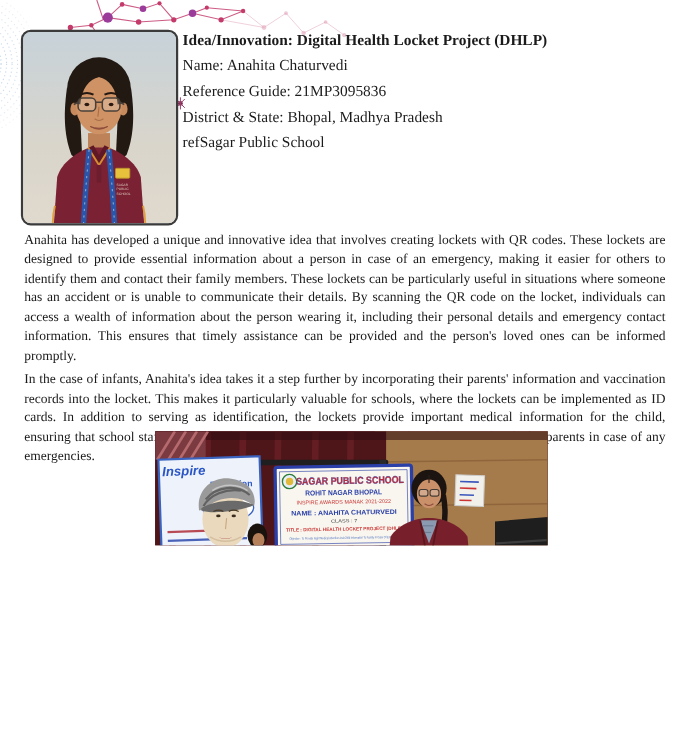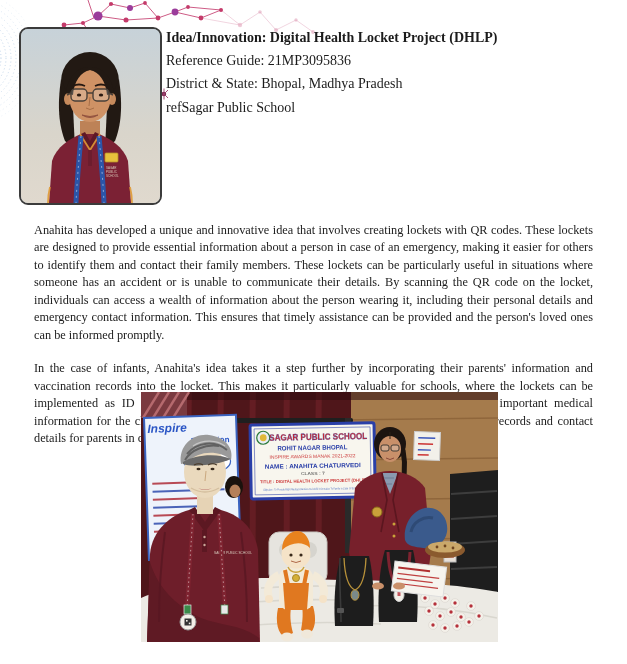--- a/index.html
+++ b/index.html
@@ -1,18 +1,18 @@
 <!DOCTYPE html>
 <html><head>
 <meta charset="utf-8">
 <style>
   html,body{margin:0;padding:0;background:#ffffff;}
   .page{
     position:relative;
-    width:627px;height:664px;
+    width:627px;height:496px;
     background:#ffffff;
     font-family:"Liberation Serif", serif;
     color:#1b1b1b;
     overflow:hidden;
   }
   
   .decor-wave{position:absolute;left:0;top:2px;width:26px;height:130px;}
   .decor-molecule{position:absolute;left:58px;top:0;width:265px;height:105px;}
   
   .portrait{
@@ -25,21 +25,21 @@
   .header-block{
     position:absolute;left:166px;top:26px;width:452px;
     font-size:14px;line-height:23.2px;
   }
   .header-block .title{font-weight:bold;}
   
   .body-block{
     position:absolute;left:18px;top:206px;width:591px;
     font-size:12.3px;line-height:17.45px;text-align:justify;
   }
-  .body-block p{margin:16px;}
+  .body-block p{margin:4px;}
   
   .booth{
     position:absolute;left:141px;top:392px;width:357px;height:250px;
     overflow:hidden;background:#4f161a;
   }
   .booth svg{display:block;width:100%;height:100%;}
   .bt{font-family:"Liberation Sans", sans-serif;}
 </style>
 </head>
 <body>
@@ -179,20 +179,21 @@
       <g font-size="3" fill="#d8c8b8" font-family="Liberation Sans, sans-serif">
         <text x="85" y="140">SAGAR</text>
           <text x="85" y="144">PUBLIC</text>
           <text x="85" y="148">SCHOOL</text>
       </g>
     </svg>
   </div>
 
   <div class="header-block">
     <div class="title">Idea/Innovation: Digital Health Locket Project (DHLP)</div>
+    <div>Name: Anahita Chaturvedi</div>
     <div>Reference Guide: 21MP3095836</div>
     <div>District &amp; State: Bhopal, Madhya Pradesh</div>
     <div>refSagar Public School</div>
   </div>
 
   <div class="body-block">
     <p>Anahita has developed a unique and innovative idea that involves creating lockets with QR codes. These lockets are designed to provide essential information about a person in case of an emergency, making it easier for others to identify them and contact their family members. These lockets can be particularly useful in situations where someone has an accident or is unable to communicate their details. By scanning the QR code on the locket, individuals can access a wealth of information about the person wearing it, including their personal details and emergency contact information. This ensures that timely assistance can be provided and the person's loved ones can be informed promptly.</p>
     <p>In the case of infants, Anahita's idea takes it a step further by incorporating their parents' information and vaccination records into the locket. This makes it particularly valuable for schools, where the lockets can be implemented as ID cards. In addition to serving as identification, the lockets provide important medical information for the child, ensuring that school staff have immediate access to vaccination records and contact details for parents in case of any emergencies.</p>
   </div>
 

